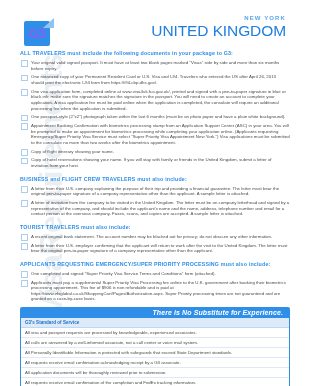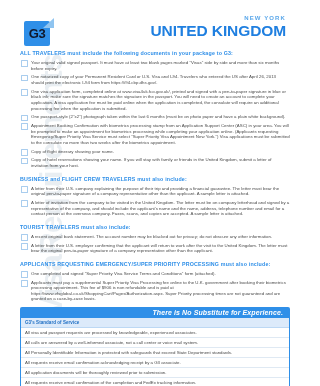--- a/index.html
+++ b/index.html
@@ -43,27 +43,27 @@
     position:absolute;left:0;top:3px;width:26px;height:25px;
     background:#2f8fe8;border-radius:2px;
   }
   .logo-fold{
     position:absolute;left:19px;top:0px;width:11px;height:10px;
     background:#8fc4f0;
     clip-path:polygon(0 100%,100% 0,100% 100%);
   }
   .logo-txt{
     position:absolute;left:0;top:3px;width:26px;height:25px;
-    color:#0f172a;font-size:13px;font-weight:bold;
+    color:#8b5cf6;font-size:13px;font-weight:bold;
     display:flex;align-items:center;justify-content:center;
     letter-spacing:-.3px;
   }
   .hdr-right{position:absolute;right:4px;top:14px;text-align:right;}
   .hdr-city{font-size:6px;font-weight:bold;color:#5aa7ea;letter-spacing:1.1px;line-height:8px;}
-  .hdr-country{font-size:15.5px;font-weight:bold;color:#1f7fe0;letter-spacing:-.1px;line-height:17px;}
+  .hdr-country{font-size:15.5px;font-weight:normal;color:#1f7fe0;letter-spacing:-.1px;line-height:17px;}
 
   
   .sec-head{
     color:#2f8fe8;font-size:5.3px;font-weight:bold;letter-spacing:.18px;
     margin:4px 0 3px 0;line-height:7px;
   }
   .sec-head.gap{margin-top:7px;}
 
   
   ul.list{list-style:none;margin:0;padding:0;}

